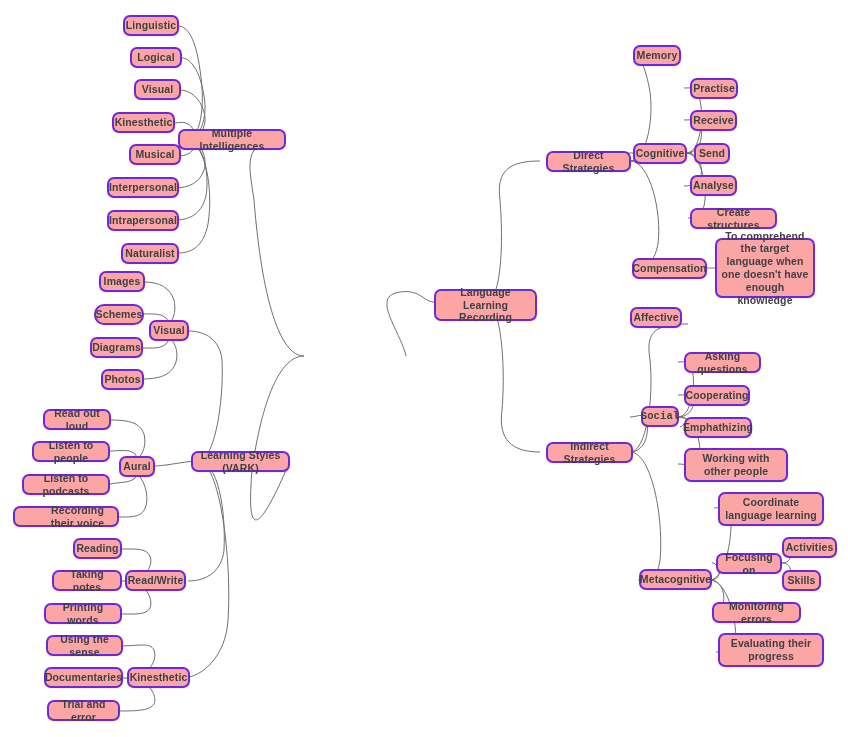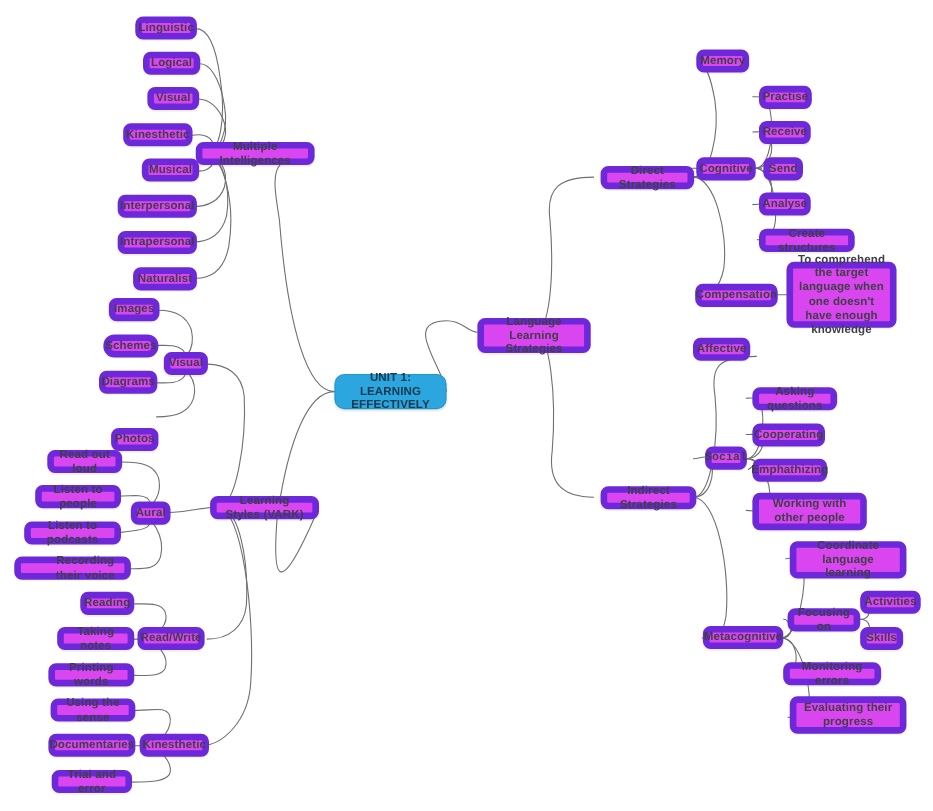--- a/index.html
+++ b/index.html
@@ -4,22 +4,22 @@
 <style>
   html,body{margin:0;padding:0;background:#ffffff;}
   body{font-family:"Liberation Sans","DejaVu Sans",sans-serif;}
   #canvas{position:relative;width:848px;height:737px;background:#ffffff;overflow:hidden;}
   #links{position:absolute;left:0;top:0;width:848px;height:737px;}
   .node{
     position:absolute;
     box-sizing:border-box;
     display:flex;align-items:center;justify-content:center;
     text-align:center;
-    background:#d946ef;
-    border:6px solid #6d28d9;
+    background:#fca5a5;
+    border:2px solid #6d28d9;
     border-radius:7px;
     color:#3f3f46;
     font-size:10.5px;
     font-weight:bold;
     line-height:1.22;
     padding:2px 4px;
     letter-spacing:.1px;
     box-shadow:0 1px 1px rgba(0,0,0,.06);
   }
   .node.root{
@@ -103,57 +103,56 @@
       <path d="M710,580 C726,580 734,530 730,514 C726,502 722,508 714,508"></path>
       <path d="M710,580 C722,580 720,568 716,565 C714,563 714,563 712,563"></path>
       <path d="M710,580 C724,580 726,600 722,606 C718,610 716,611 712,612"></path>
       <path d="M710,580 C730,580 740,636 734,646 C728,654 724,652 716,652"></path>
 
       <path d="M782,563 C792,563 792,552 788,549 C786,547 784,547 782,547"></path>
       <path d="M782,563 C792,563 792,574 788,577 C786,579 784,579 782,580"></path>
     </g>
   </svg>
 
-  <div class="node root" style="left:304px;top:340px;width:102px;height:32px;">UNIT 1: LEARNING EFFECTIVELY</div>
 
   <div class="node" style="left:178px;top:129px;width:108px;height:21px;">Multiple Intelligences</div>
   <div class="node" style="left:123px;top:15px;width:56px;height:21px;">Linguistic</div>
   <div class="node" style="left:130px;top:47px;width:52px;height:21px;">Logical</div>
   <div class="node" style="left:134px;top:79px;width:47px;height:21px;">Visual</div>
   <div class="node" style="left:112px;top:112px;width:63px;height:21px;">Kinesthetic</div>
   <div class="node" style="left:129px;top:144px;width:52px;height:21px;">Musical</div>
   <div class="node" style="left:107px;top:177px;width:72px;height:21px;">Interpersonal</div>
   <div class="node" style="left:107px;top:210px;width:72px;height:21px;">Intrapersonal</div>
   <div class="node" style="left:121px;top:243px;width:58px;height:21px;">Naturalist</div>
 
   <div class="node" style="left:191px;top:451px;width:99px;height:21px;">Learning Styles (VARK)</div>
 
   <div class="node" style="left:149px;top:320px;width:40px;height:21px;">Visual</div>
   <div class="node" style="left:99px;top:271px;width:46px;height:21px;">Images</div>
   <div class="node" style="left:94px;top:304px;width:50px;height:21px;border-radius:10px;">Schemes</div>
   <div class="node" style="left:90px;top:337px;width:53px;height:21px;">Diagrams</div>
-  <div class="node" style="left:101px;top:369px;width:43px;height:21px;margin-top:20px;">Photos</div>
+  <div class="node" style="left:101px;top:369px;width:43px;height:21px;">Photos</div>
 
   <div class="node" style="left:119px;top:456px;width:36px;height:21px;">Aural</div>
   <div class="node" style="left:43px;top:409px;width:68px;height:21px;">Read out loud</div>
   <div class="node" style="left:32px;top:441px;width:78px;height:21px;">Listen to people</div>
   <div class="node" style="left:22px;top:474px;width:88px;height:21px;">Listen to podcasts</div>
   <div class="node" style="left:13px;top:506px;width:106px;height:21px;padding-left:27px;">Recording their voice</div>
 
   <div class="node" style="left:125px;top:570px;width:61px;height:21px;">Read/Write</div>
   <div class="node" style="left:73px;top:538px;width:49px;height:21px;">Reading</div>
   <div class="node" style="left:52px;top:570px;width:70px;height:21px;">Taking notes</div>
   <div class="node" style="left:44px;top:603px;width:78px;height:21px;">Printing words</div>
 
   <div class="node" style="left:127px;top:667px;width:63px;height:21px;">Kinesthetic</div>
   <div class="node" style="left:46px;top:635px;width:77px;height:21px;">Using the sense</div>
   <div class="node" style="left:44px;top:667px;width:79px;height:21px;">Documentaries</div>
   <div class="node" style="left:47px;top:700px;width:73px;height:21px;">Trial and error</div>
 
-  <div class="node" style="left:434px;top:289px;width:103px;height:32px;">Language Learning Strategies</div>
+  <div class="node" style="left:434px;top:289px;width:103px;height:32px;">Language Learning Recording</div>
 
   <div class="node" style="left:546px;top:151px;width:85px;height:21px;">Direct Strategies</div>
   <div class="node" style="left:633px;top:45px;width:48px;height:21px;">Memory</div>
 
   <div class="node" style="left:633px;top:143px;width:54px;height:21px;">Cognitive</div>
   <div class="node" style="left:690px;top:78px;width:48px;height:21px;">Practise</div>
   <div class="node" style="left:690px;top:110px;width:47px;height:21px;">Receive</div>
   <div class="node" style="left:694px;top:143px;width:36px;height:21px;">Send</div>
   <div class="node" style="left:690px;top:175px;width:47px;height:21px;">Analyse</div>
   <div class="node" style="left:690px;top:208px;width:87px;height:21px;">Create structures</div>

